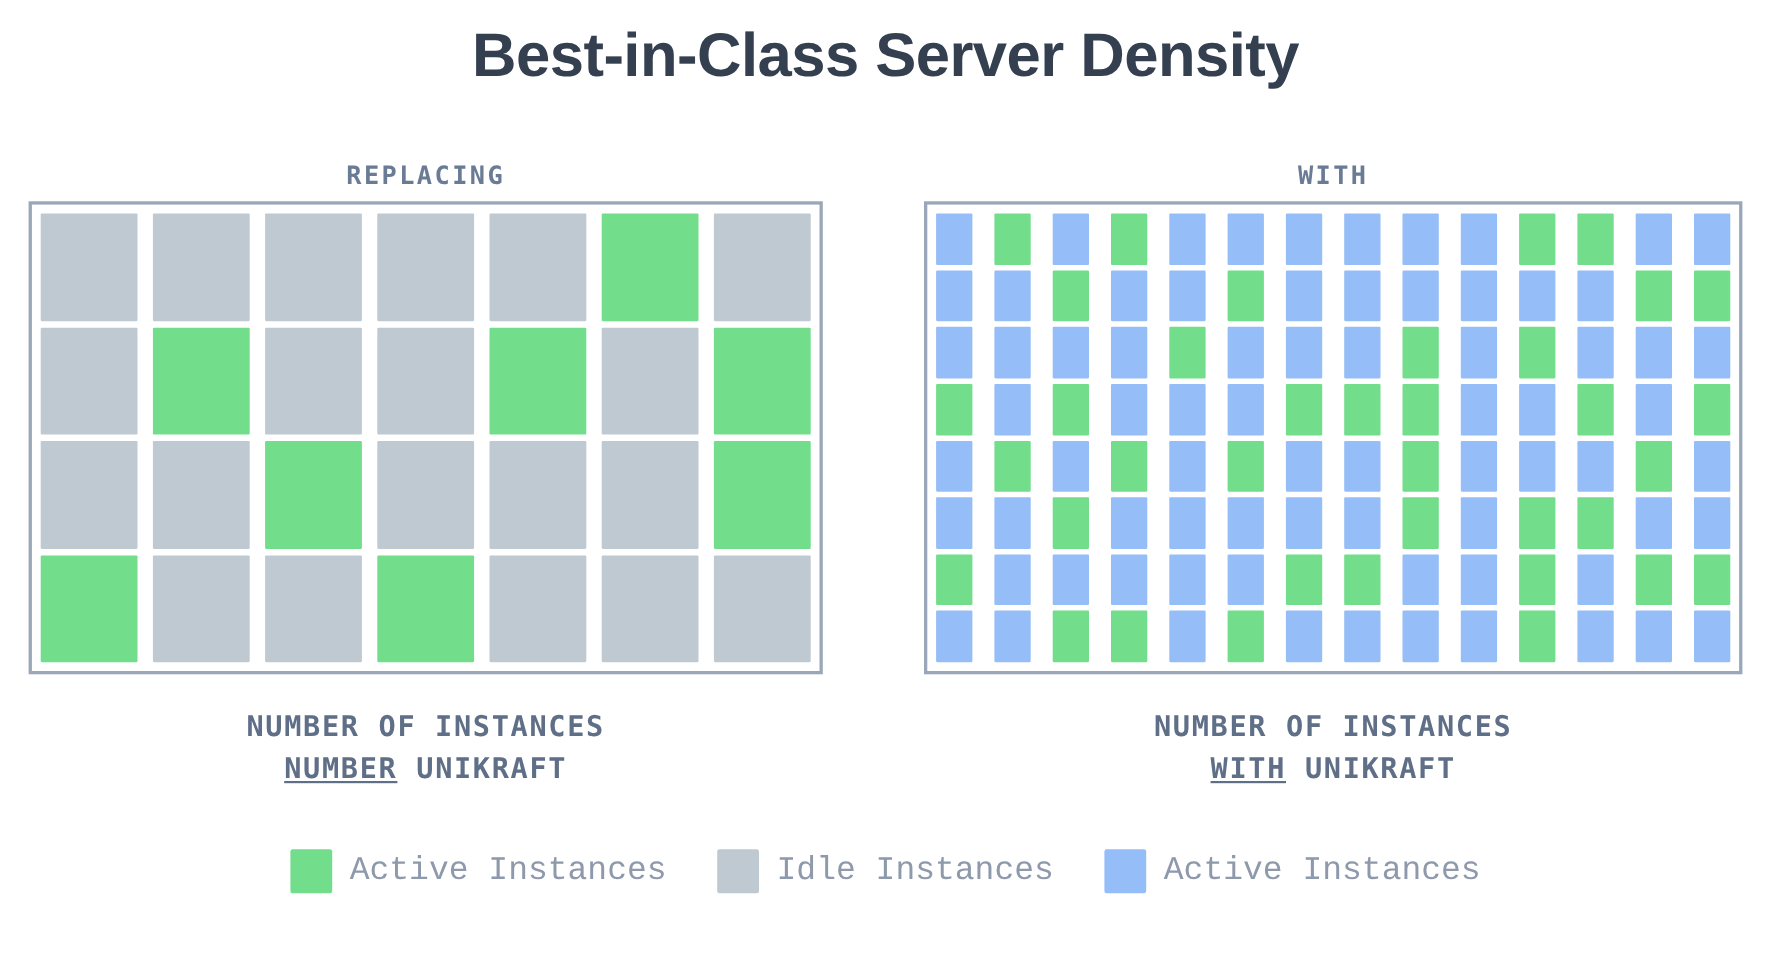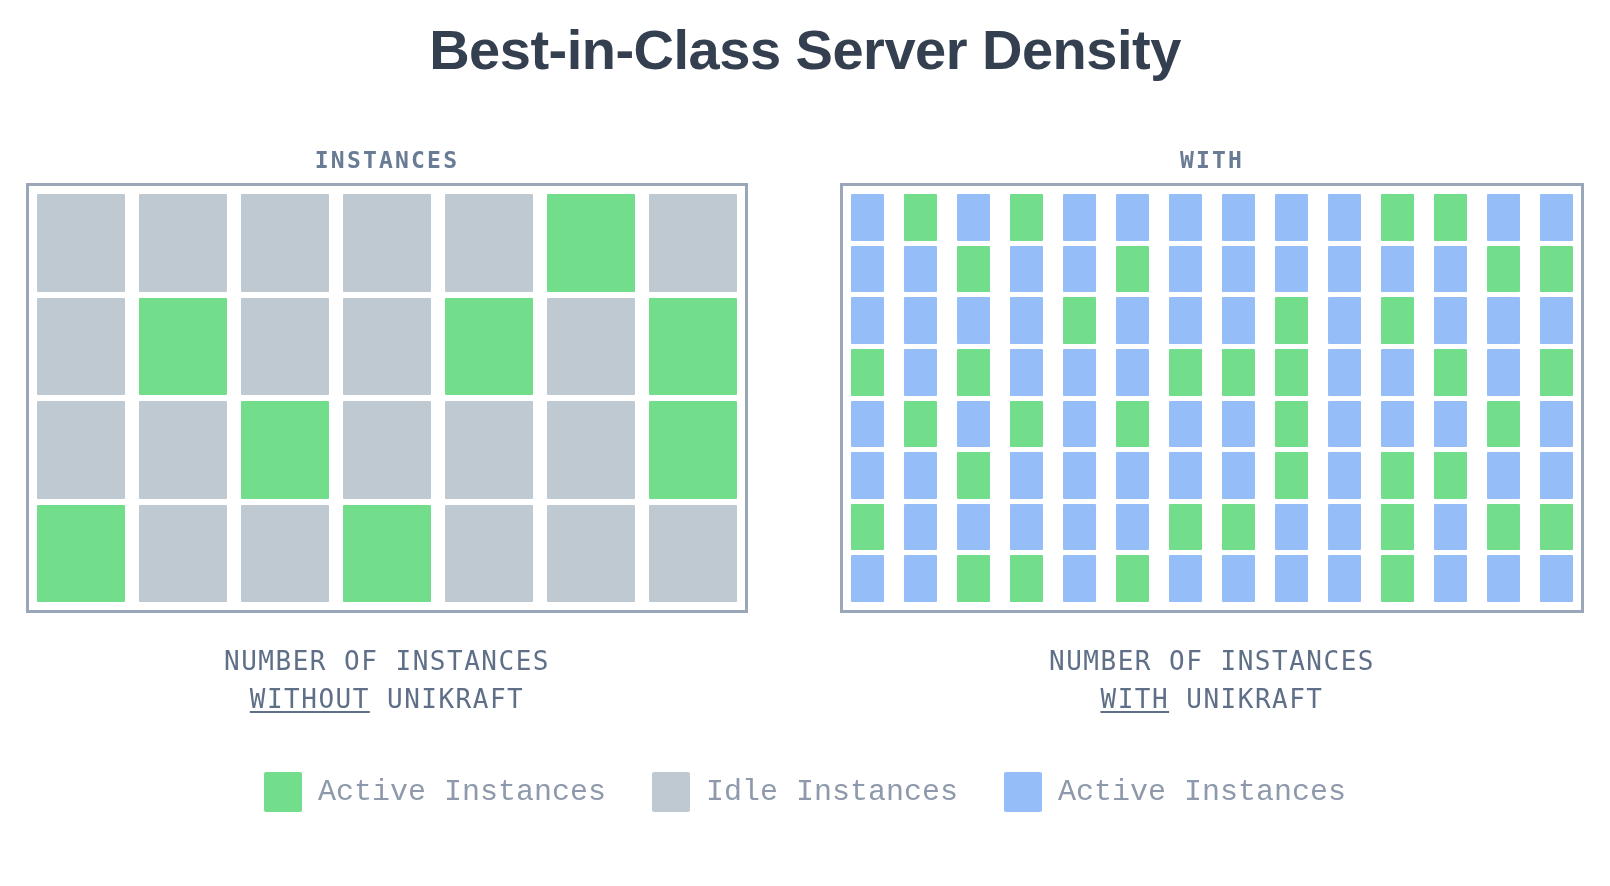--- a/index.html
+++ b/index.html
@@ -96,21 +96,21 @@
   .cell-active  { background: #72dd8a; }
   .cell-idle    { background: #bfc9d2; }
   .cell-standby { background: #95bdf7; }
 
   
   .caption {
     position: absolute;
     text-align: center;
     font-family: "DejaVu Sans Mono", "Liberation Mono", monospace;
     font-size: 26px;
-    font-weight: normal;
+    font-weight: bold;
     letter-spacing: 1.5px;
     color: #5f6f87;
     line-height: 1.45;
   }
   .caption-left  { top: 643px; left: 26px;  width: 722px; }
   .caption-right { top: 643px; left: 840px; width: 744px; }
   .caption .u { text-decoration: underline; text-underline-offset: 3px; }
 
   
   .legend {
@@ -144,21 +144,21 @@
 </head>
 <body>
 
 <div id="page-root">
 
   <div class="title">Best-in-Class Server Density</div>
 
   <div class="panels">
 
     <div class="panel panel-left">
-      <div class="panel-heading">INSTANCES</div>
+      <div class="panel-heading">REPLACING</div>
       <div class="grid-box grid-box-left" id="grid-left">
           <div class="grid-row">
             <div class="cell cell-idle"></div>
             <div class="cell cell-idle"></div>
             <div class="cell cell-idle"></div>
             <div class="cell cell-idle"></div>
             <div class="cell cell-idle"></div>
             <div class="cell cell-active"></div>
             <div class="cell cell-idle"></div>
           </div>
@@ -323,21 +323,21 @@
             <div class="cell cell-standby"></div>
             <div class="cell cell-standby"></div>
           </div>
         </div>
     </div>
 
   </div>
 
   <div class="caption caption-left">
     <div>NUMBER OF INSTANCES</div>
-    <div><span class="u">WITHOUT</span><span> UNIKRAFT</span></div>
+    <div><span class="u">NUMBER</span><span> UNIKRAFT</span></div>
   </div>
 
   <div class="caption caption-right">
     <div>NUMBER OF INSTANCES</div>
     <div><span class="u">WITH</span><span> UNIKRAFT</span></div>
   </div>
 
   <div class="legend" id="legend">
       <div class="legend-item">
         <span class="legend-swatch" style="background: rgb(114, 221, 138);"></span>

